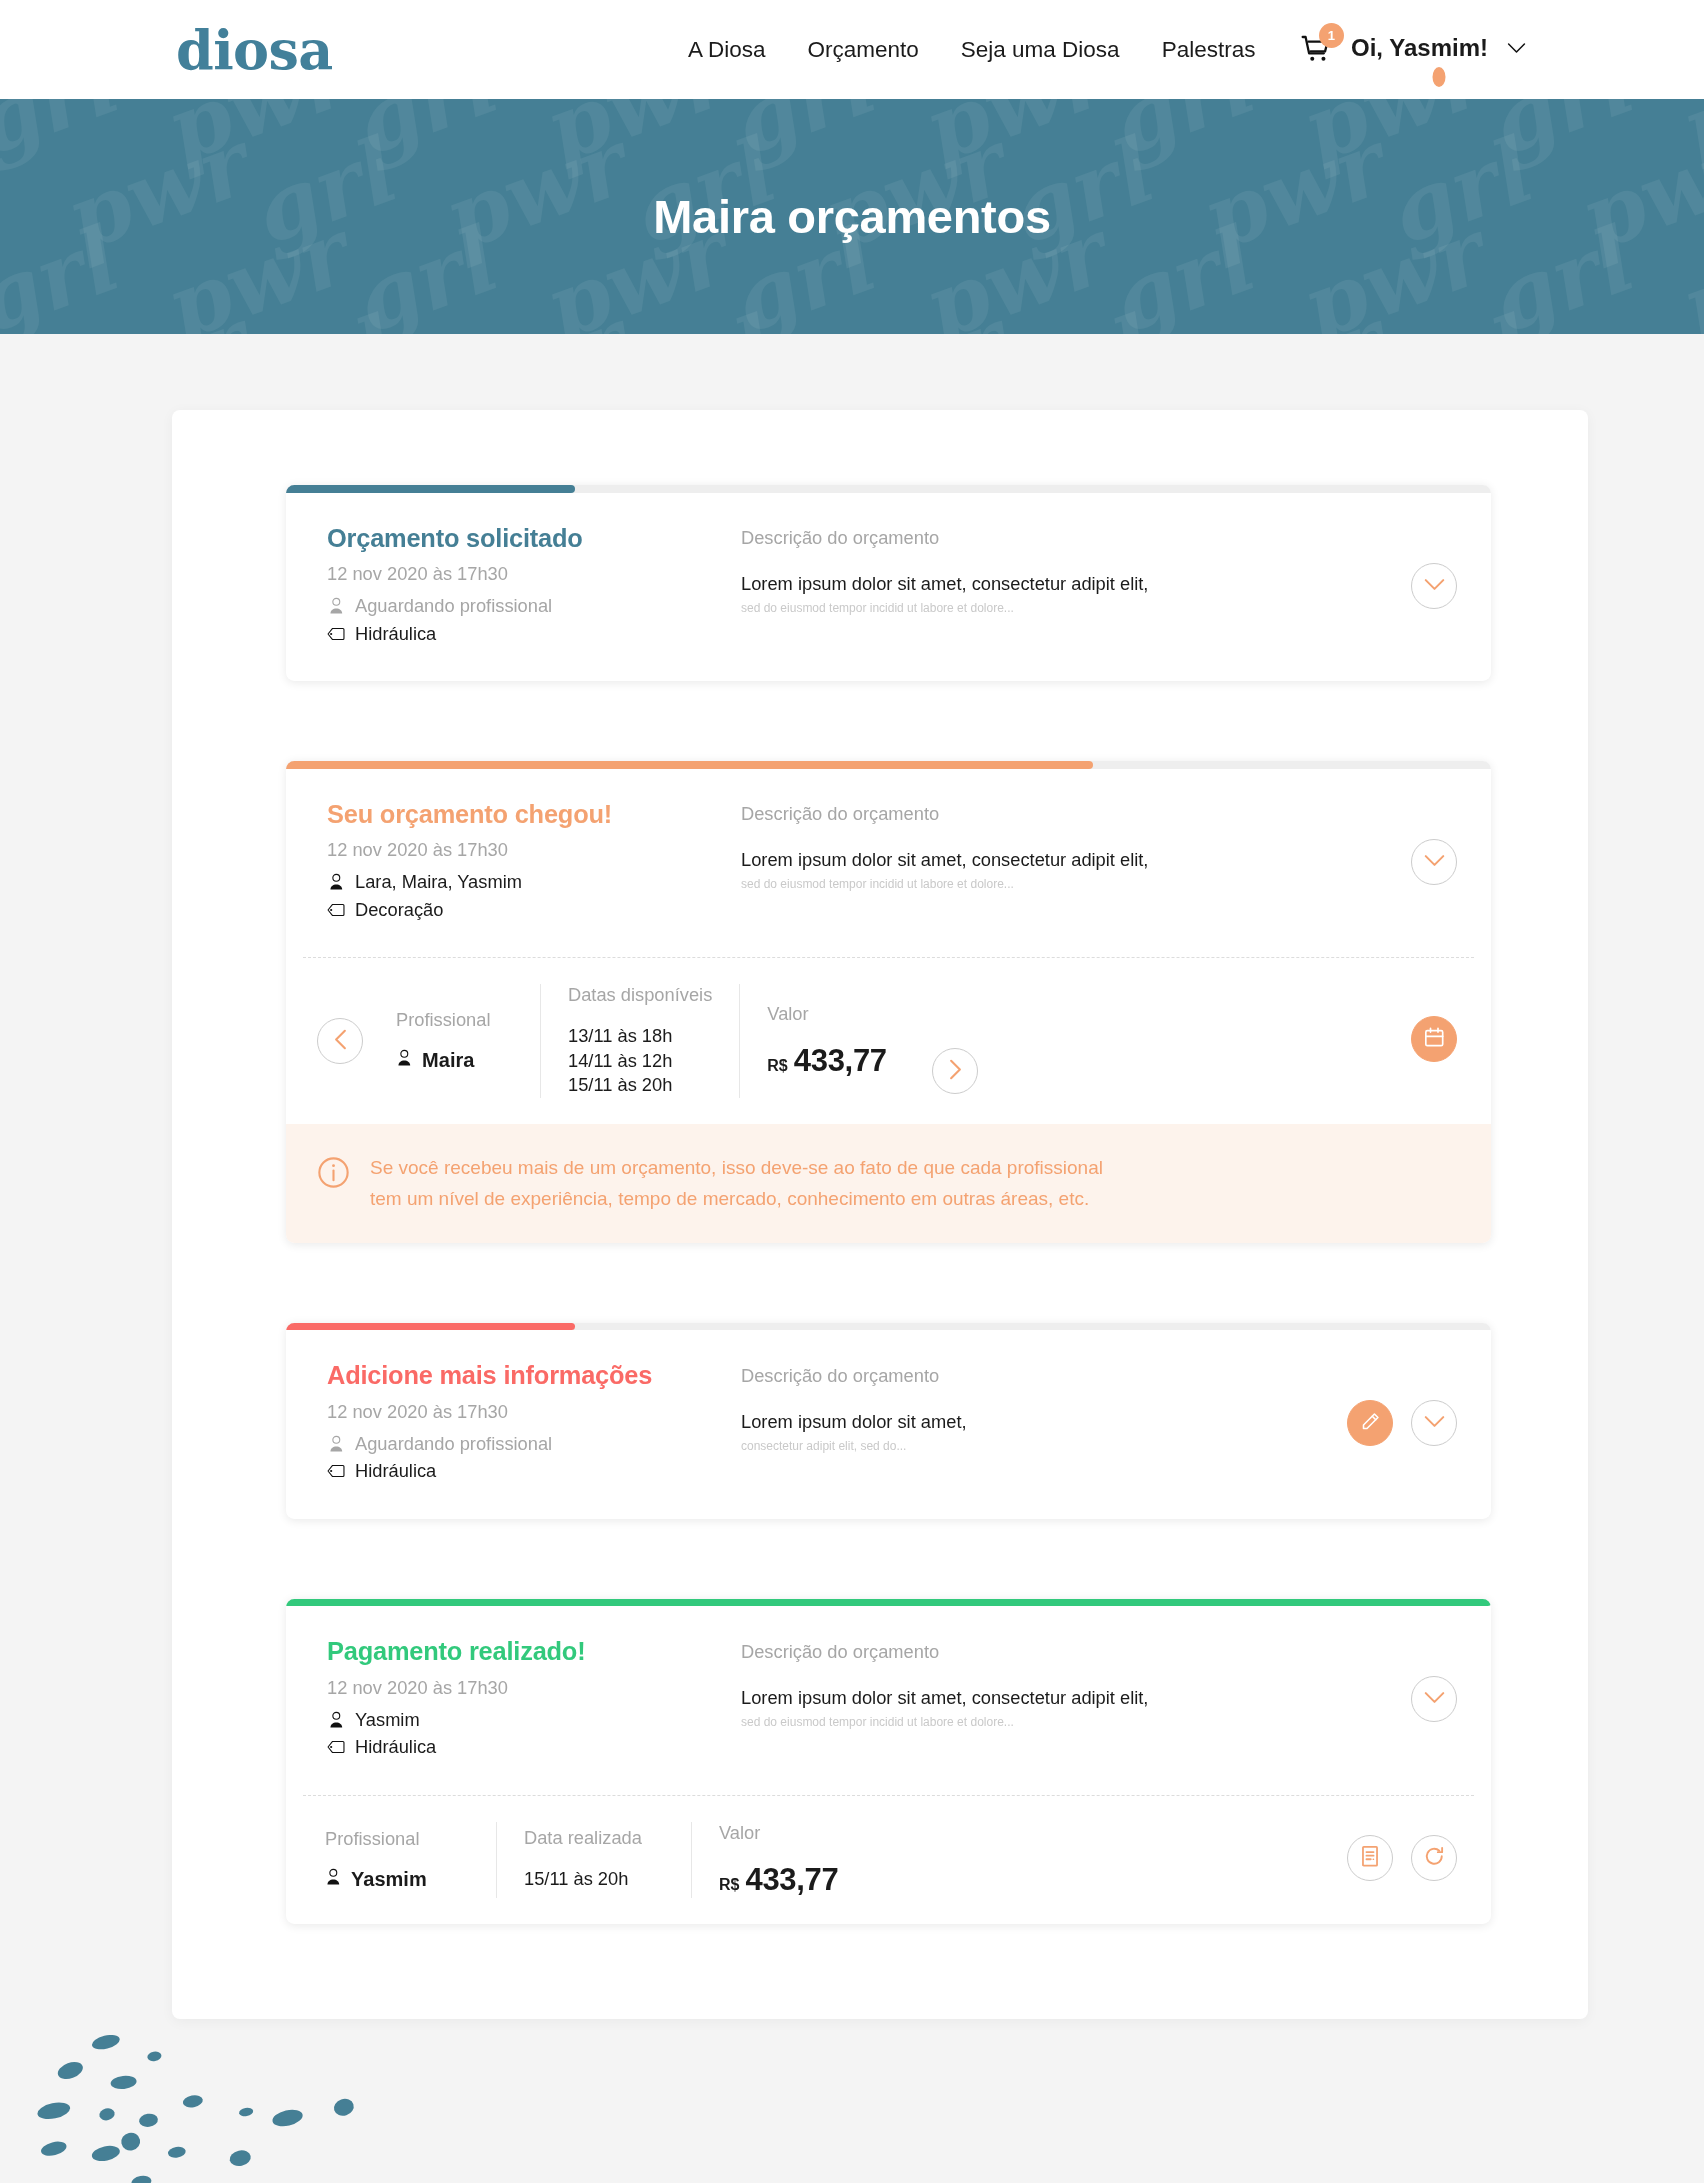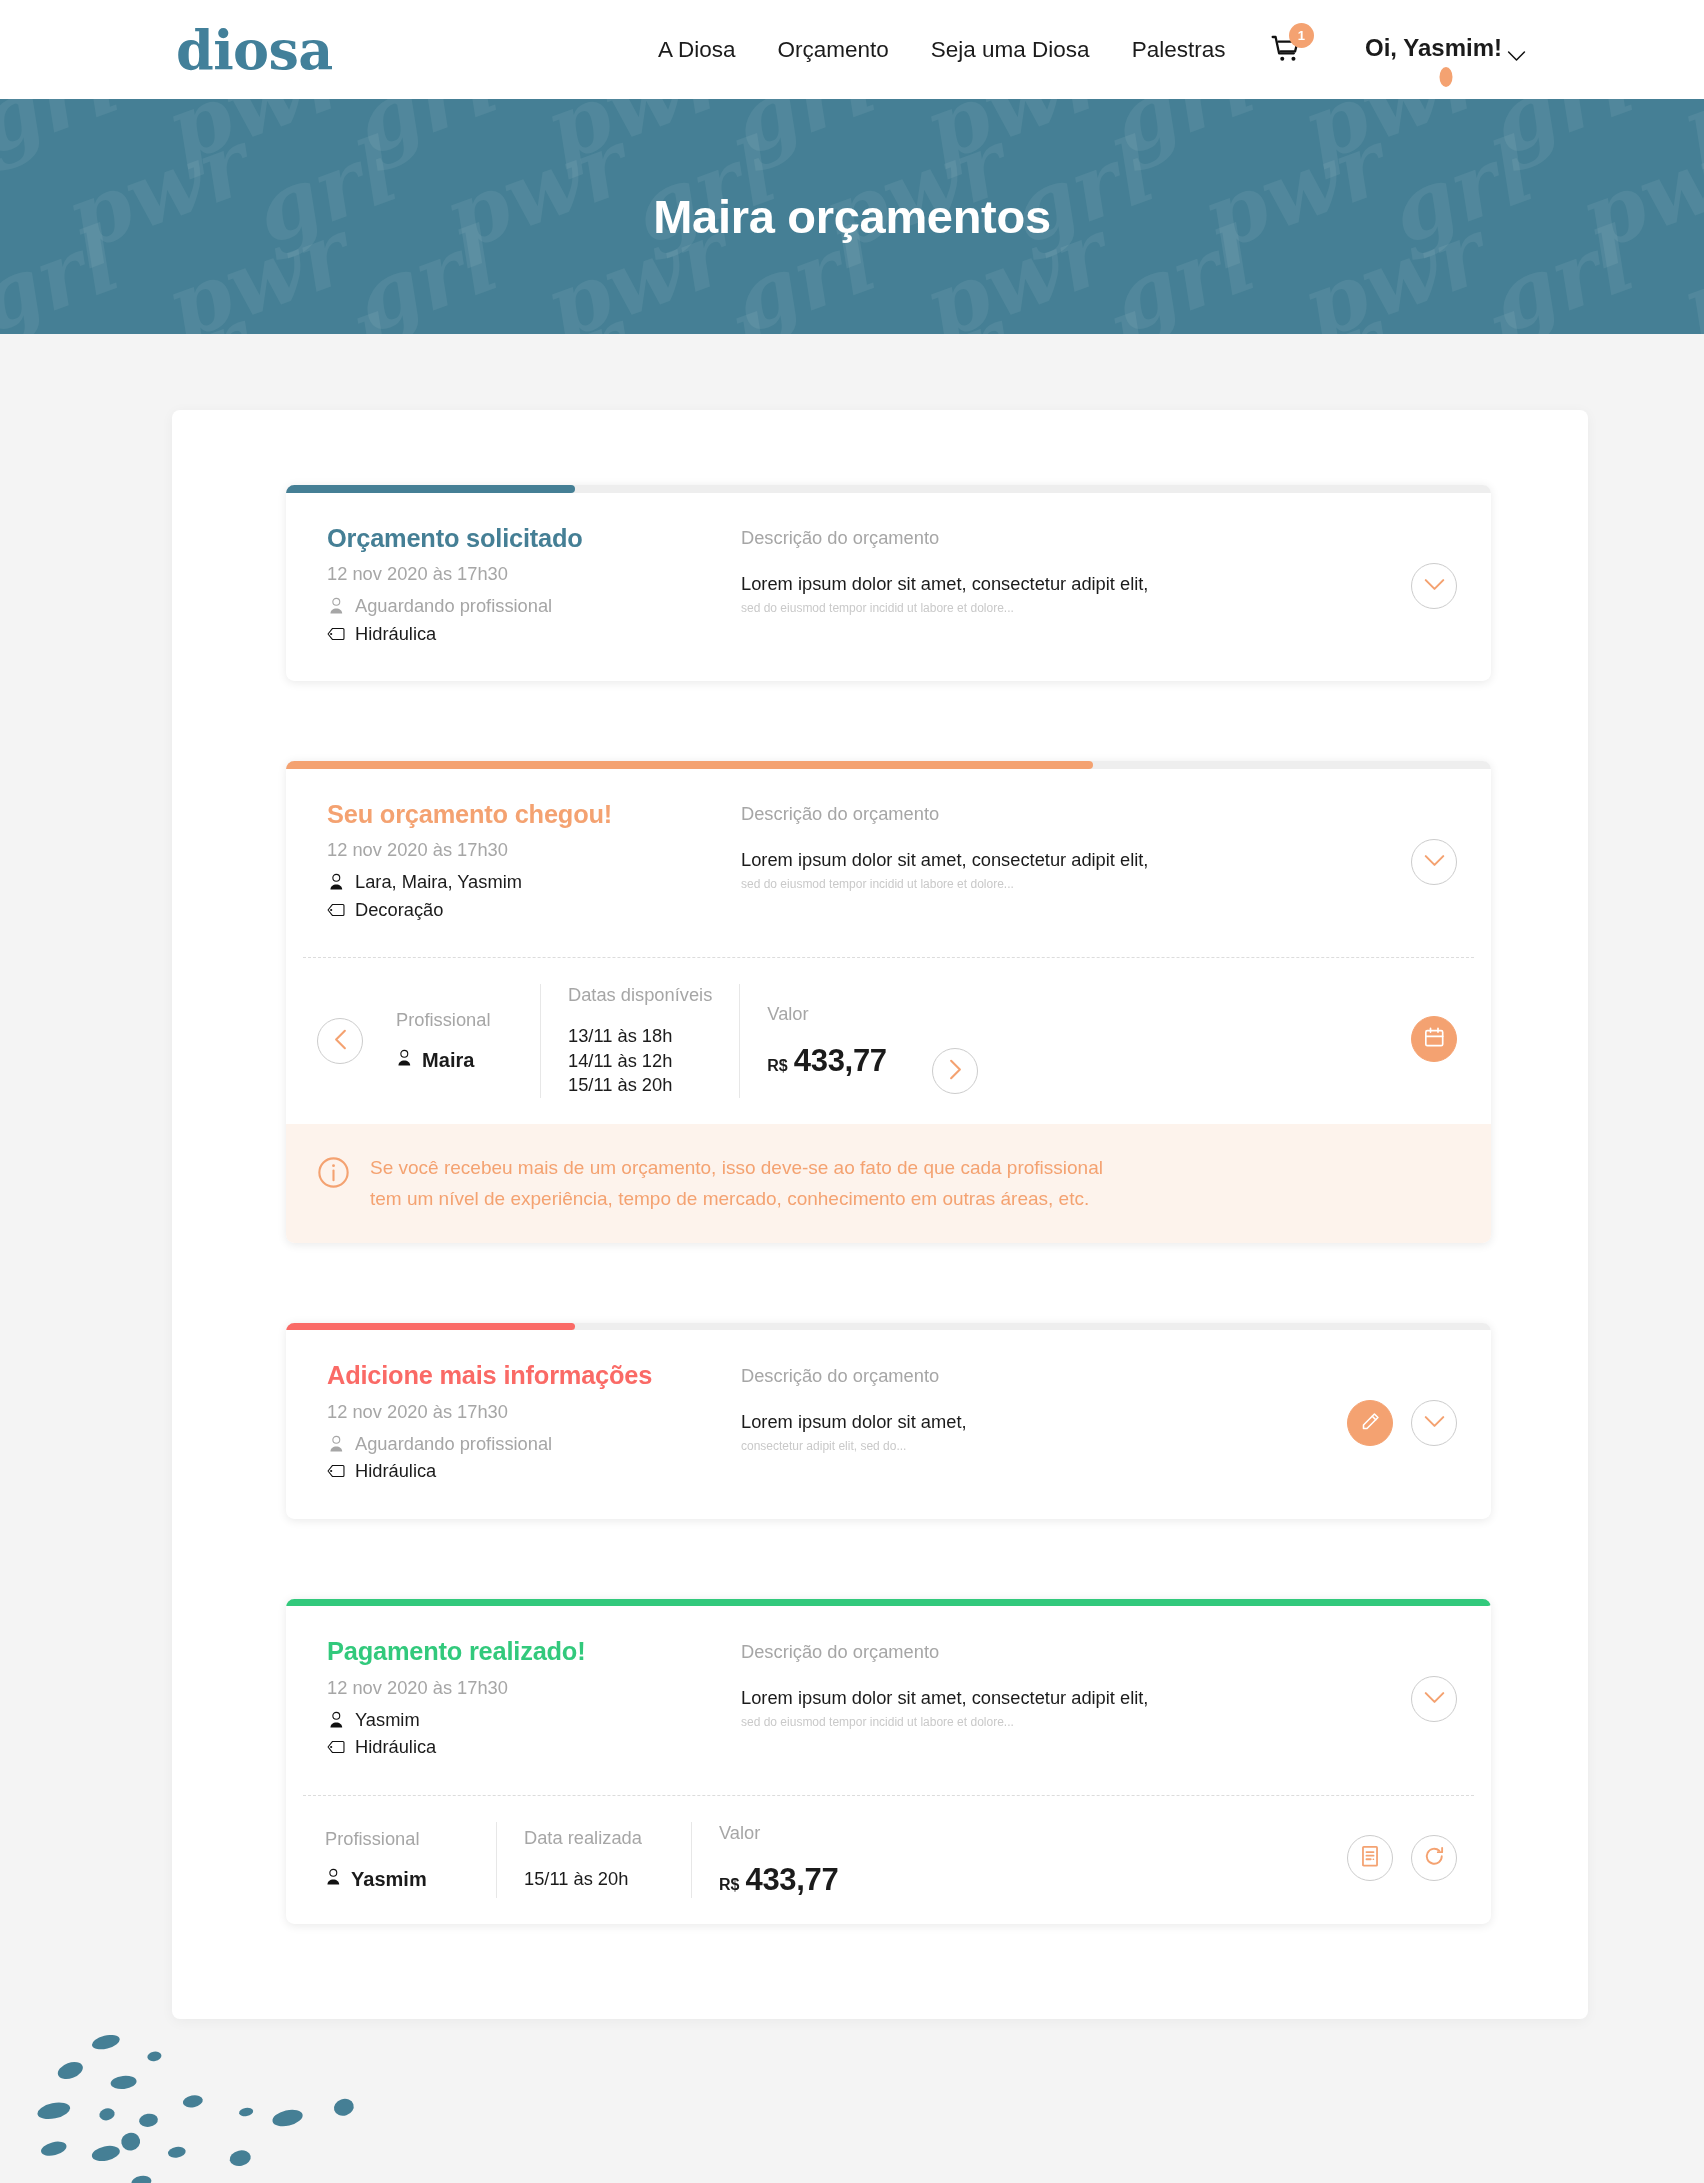--- a/index.html
+++ b/index.html
@@ -67,28 +67,27 @@
     color: #ffffff;
     font-size: 13px;
     font-weight: 700;
     display: flex;
     align-items: center;
     justify-content: center;
   }
   .user-menu {
     position: relative;
     display: flex;
-    align-items: flex-end;
-    gap: 5px;
+    align-items: center;
+    gap: 19px;
     font-size: 24px;
     font-weight: 700;
     color: #1b1b1b;
     white-space: nowrap;
     padding-bottom: 2.4px;
-    margin-left: 44px;
   }
   .user-menu .chev { color: #1b1b1b; display:flex; }
   .user-dot {
     position: absolute;
     left: 50%;
     transform: translateX(-50%);
     bottom: -22.5px;
     width: 13px;
     height: 20px;
     border-radius: 50%;

